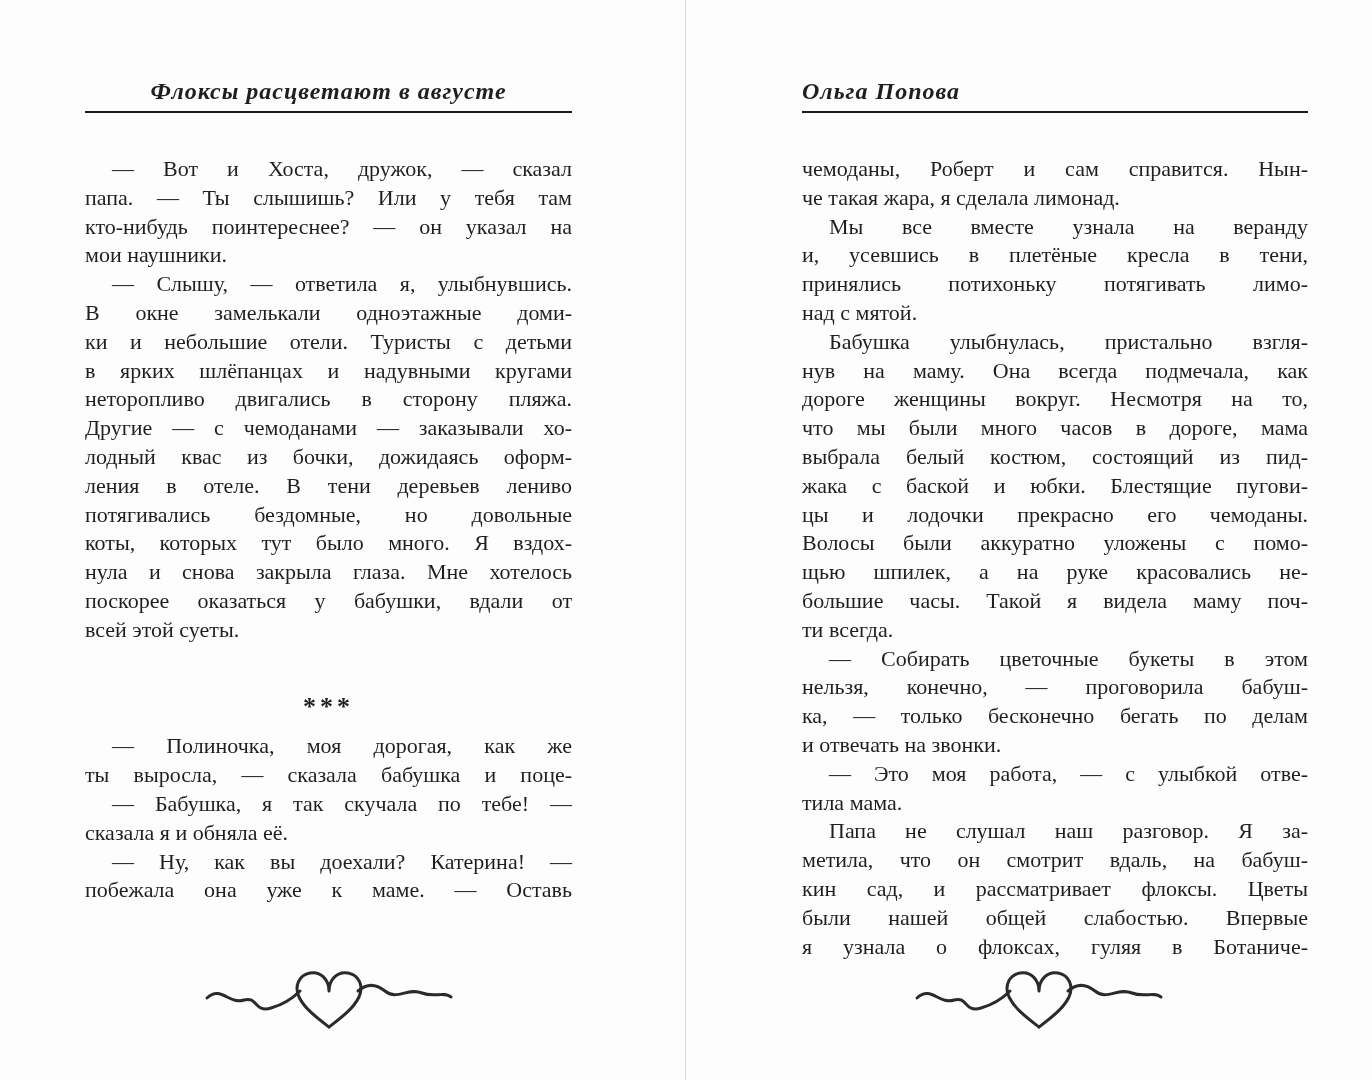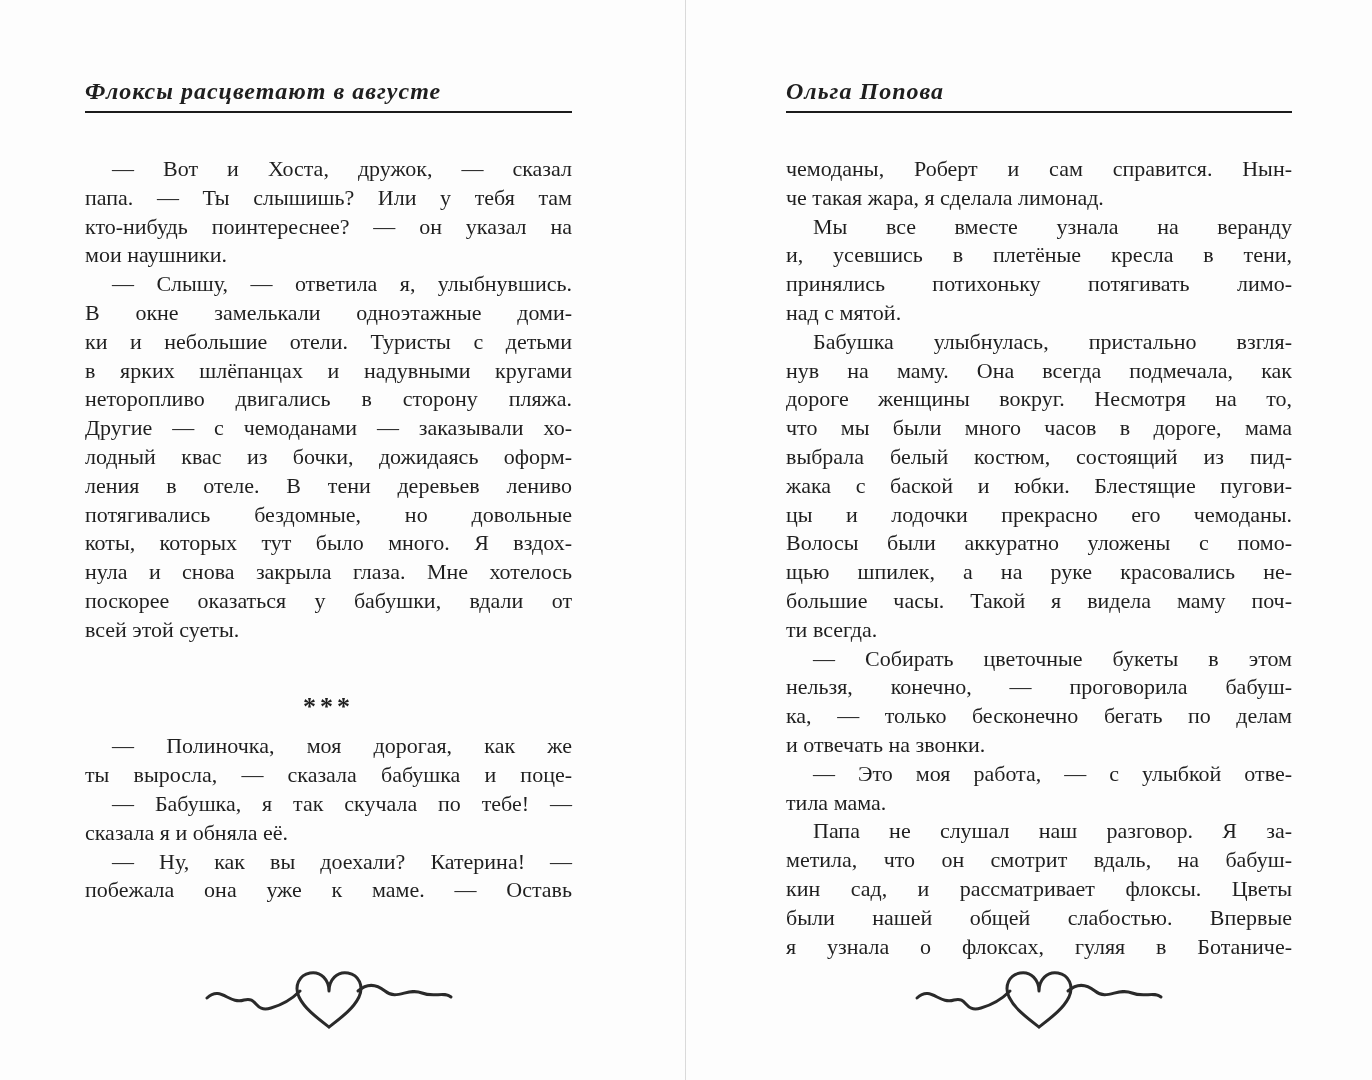--- a/index.html
+++ b/index.html
@@ -11,27 +11,27 @@
     color:#1f1f1f;
     overflow:hidden;
   }
   .page{position:absolute;top:0;height:1080px;background:#fdfdfd;}
   .page.left{left:0;width:686px;}
   .page.right{left:686px;width:686px;}
   .divider{position:absolute;left:685px;top:0;width:3px;height:1080px;
     background:linear-gradient(to right,#e8e8e8,#bdbdbd,#e8e8e8);}
   .content{position:absolute;top:74px;}
   .left .content{left:85px;width:487px;}
-  .right .content{left:100px;width:506px;}
+  .right .content{left:116px;width:506px;}
   .running-header{
     font-style:italic;font-weight:bold;
     font-size:24px;line-height:34px;letter-spacing:1px;
     padding-bottom:3px;border-bottom:2px solid #1c1c1c;
   }
-  .left .running-header{text-align:left;}
+  .left .running-header{text-align:center;}
   .right .running-header{text-align:left;}
   .body{margin-top:42px;font-size:22px;line-height:28.8px;}
   .line{min-height:28.8px;}
   .line.just{text-align:justify;text-align-last:justify;}
   .line.indent{text-indent:27px;}
   .line.sep{
     text-align:center;text-align-last:center;
     font-weight:bold;font-size:26px;letter-spacing:4px;
     margin-top:43px;margin-bottom:16px;
     position:relative;top:5px;

